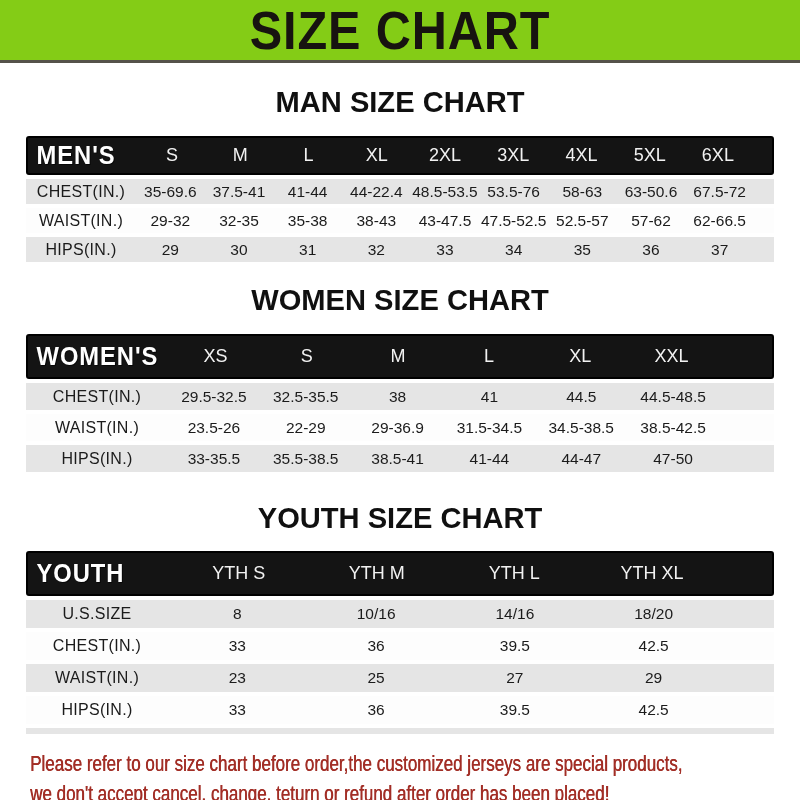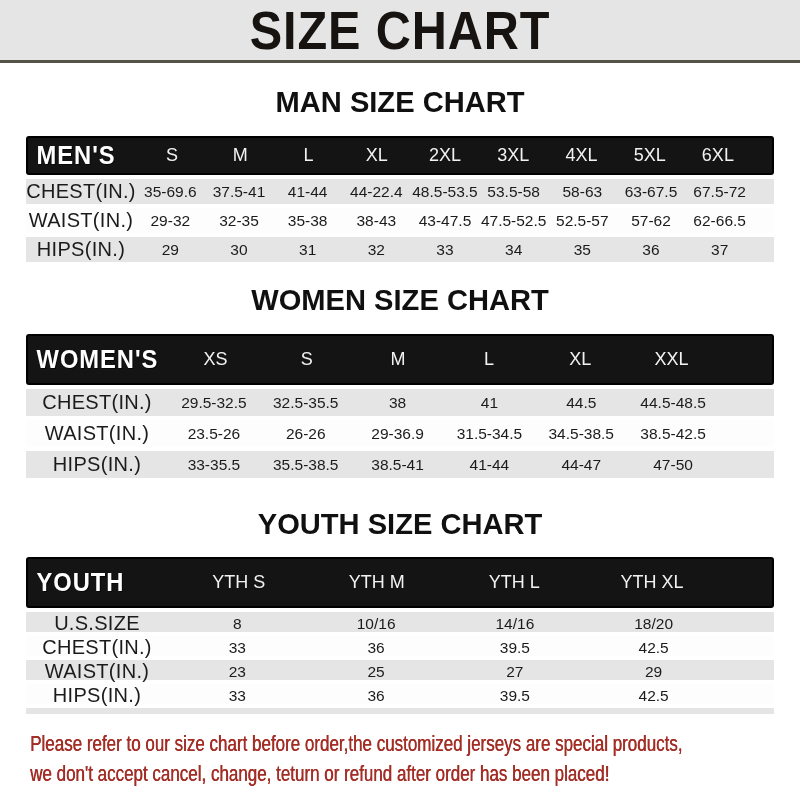--- a/index.html
+++ b/index.html
@@ -2,21 +2,21 @@
 <html><head>
 <meta charset="utf-8">
 <style>
   html,body{margin:0;padding:0;}
   body{
     width:800px;height:800px;overflow:hidden;background:#ffffff;
     font-family:"Liberation Sans",sans-serif;position:relative;
   }
   
   .banner{
-    height:60px;background:#e5e5e5;border-bottom:3px solid #55524a;
+    height:60px;background:#84cc16;border-bottom:3px solid #55524a;
     display:flex;align-items:center;justify-content:center;
   }
   .banner-title{
     font-size:54px;font-weight:800;color:#171310;line-height:1;
     transform:scaleX(0.9);letter-spacing:1px;white-space:nowrap;
   }
   
   .section-heading{
     text-align:center;font-size:30px;font-weight:800;color:#101010;
     margin:0;transform:scaleX(0.97);letter-spacing:0;white-space:nowrap;
@@ -24,33 +24,33 @@
   .hd-man{margin-top:22px;margin-bottom:17px;}
   .hd-women{margin-top:21px;margin-bottom:17px;}
   .hd-youth{margin-top:29px;margin-bottom:16px;}
   
   .size-table{margin:0 26px;}
   .thead{
     display:grid;align-items:center;background:#141414;color:#ffffff;
     border:2px solid #000;border-radius:3px;box-sizing:border-box;
   }
   .thead-men{height:39px;}
-  .thead-big{height:51px;}
+  .thead-big{height:45px;}
   .corner{
     font-weight:700;font-size:25px;letter-spacing:1px;padding-left:9px;
     transform:scaleX(0.95);transform-origin:left center;white-space:nowrap;
     text-shadow:1px 1px 0 rgba(0,0,0,.6);
   }
   .hcell{text-align:center;font-size:18px;color:#f2f2f2;}
   .trow{display:grid;align-items:center;margin-top:4px;background:#fdfdfd;}
   .trow.alt{background:#e5e5e5;}
   .t-men .trow{height:25px;}
   .t-women .trow{height:27px;}
-  .t-youth .trow{height:20px;}
-  .rlabel{text-align:center;font-size:20px;color:#1b1b1b;letter-spacing:.3px;}
+  .t-youth .trow{height:28px;}
+  .rlabel{text-align:center;font-size:16px;color:#1b1b1b;letter-spacing:.3px;}
   .cell{text-align:center;font-size:15.5px;color:#1b1b1b;}
   .grid-men{grid-template-columns:110px repeat(9,1fr);padding-right:20px;}
   .grid-women{grid-template-columns:142px repeat(6,1fr);padding-right:55px;}
   .grid-youth{grid-template-columns:142px repeat(4,1fr);padding-right:51px;}
   .bottom-strip{height:6px;background:#e5e5e5;margin-top:4px;}
   
   .note{margin:15px 0 0 30px;}
   .note-line{
     font-size:21.5px;color:#a22e26;white-space:nowrap;line-height:30px;
     transform:scaleX(0.79);transform-origin:left center;
@@ -79,23 +79,23 @@
     <div class="hcell">5XL</div>
     <div class="hcell">6XL</div>
   </div>
   <div class="trow alt grid-men">
     <div class="rlabel">CHEST(IN.)</div>
     <div class="cell">35-69.6</div>
     <div class="cell">37.5-41</div>
     <div class="cell">41-44</div>
     <div class="cell">44-22.4</div>
     <div class="cell">48.5-53.5</div>
-    <div class="cell">53.5-58</div>
+    <div class="cell">53.5-76</div>
     <div class="cell">58-63</div>
-    <div class="cell">63-67.5</div>
+    <div class="cell">63-50.6</div>
     <div class="cell">67.5-72</div>
   </div>
   <div class="trow grid-men">
     <div class="rlabel">WAIST(IN.)</div>
     <div class="cell">29-32</div>
     <div class="cell">32-35</div>
     <div class="cell">35-38</div>
     <div class="cell">38-43</div>
     <div class="cell">43-47.5</div>
     <div class="cell">47.5-52.5</div>
@@ -134,21 +134,21 @@
     <div class="cell">29.5-32.5</div>
     <div class="cell">32.5-35.5</div>
     <div class="cell">38</div>
     <div class="cell">41</div>
     <div class="cell">44.5</div>
     <div class="cell">44.5-48.5</div>
   </div>
   <div class="trow grid-women">
     <div class="rlabel">WAIST(IN.)</div>
     <div class="cell">23.5-26</div>
-    <div class="cell">26-26</div>
+    <div class="cell">22-29</div>
     <div class="cell">29-36.9</div>
     <div class="cell">31.5-34.5</div>
     <div class="cell">34.5-38.5</div>
     <div class="cell">38.5-42.5</div>
   </div>
   <div class="trow alt grid-women">
     <div class="rlabel">HIPS(IN.)</div>
     <div class="cell">33-35.5</div>
     <div class="cell">35.5-38.5</div>
     <div class="cell">38.5-41</div>

